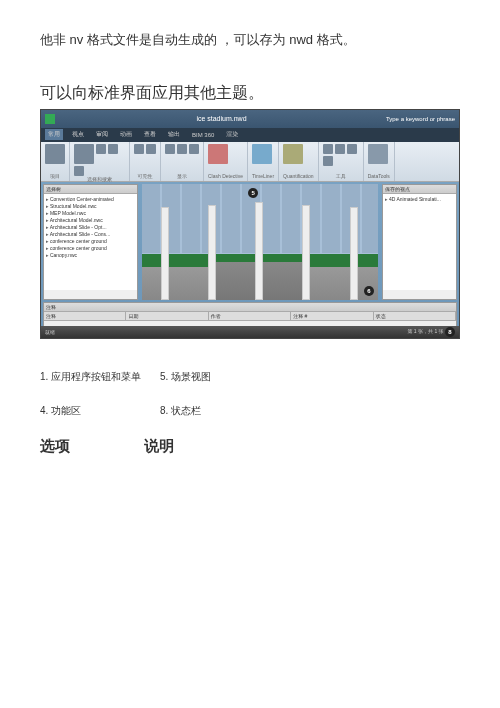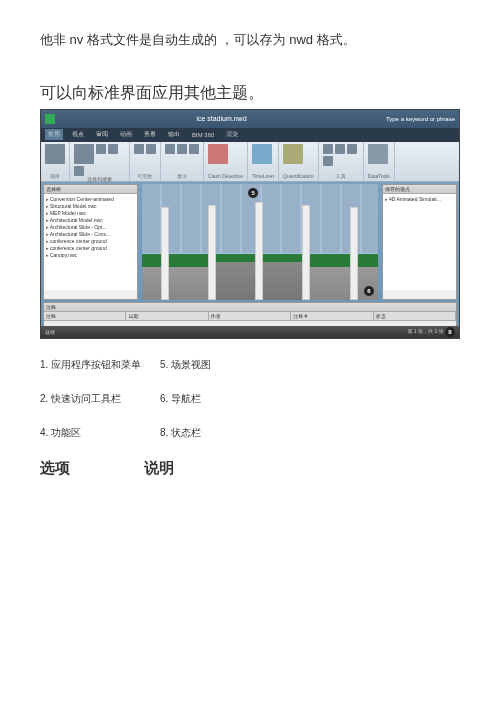--- a/index.html
+++ b/index.html
@@ -32,21 +32,21 @@
 .pillar{position:absolute;bottom:0;width:8px;background:#eee;border:0.5px solid #ccc}
 .wall{position:absolute;top:0;left:0;right:0;height:60%;background:repeating-linear-gradient(90deg,#98b0c8 0,#98b0c8 18px,#a8c0d8 18px,#a8c0d8 20px)}
 .stairs{position:absolute;bottom:0;left:30%;right:30%;height:38px;background:linear-gradient(#888,#777)}
 .lowwall{position:absolute;bottom:0;left:0;right:0;height:35px;background:linear-gradient(#999,#888);border-top:2px solid #2a7a3a}
 .callout{position:absolute;width:10px;height:10px;background:#222;color:#fff;border-radius:50%;font-size:6px;display:flex;align-items:center;justify-content:center;font-weight:bold}
 .panel-r{width:75px;margin:2px}
 .bottom-panel{height:30px;background:#eee;border:1px solid #999;margin:0 2px;font-size:5px}
 .bottom-panel .cols{display:flex;background:#ddd;border-bottom:1px solid #aaa}
 .bottom-panel .col{flex:1;padding:1px 2px;border-right:1px solid #aaa}
 .statusbar{position:absolute;bottom:0;left:0;right:0;height:12px;background:linear-gradient(#555,#333);color:#ccc;font-size:5px;display:flex;align-items:center;justify-content:space-between;padding:0 4px}
-.legend{margin-top:18px;font-size:10px;line-height:1.6}
+.legend{margin-top:30px;font-size:10px;line-height:1.6}
 .legend-row{display:flex;margin-bottom:18px}
 .legend-col{width:120px}
 .sec-hdr{margin-top:2px;font-size:15px;font-weight:bold}
 .sec-hdr span{display:inline-block;width:100px}
 </style>
 </head>
 <body>
 
 <div class="h1">他非 nv 格式文件是自动生成的 ，可以存为 nwd 格式。</div>
 <div class="caption">可以向标准界面应用其他主题。</div>
@@ -181,24 +181,20 @@
     <span><span>第 1 张，共 1 张</span> <span class="callout" style="position:static;display:inline-flex;vertical-align:middle">8</span></span>
   </div>
 </div>
 
 <div class="legend">
   <div class="legend-row">
       <div class="legend-col">1. 应用程序按钮和菜单</div>
       <div>5. 场景视图</div>
     </div>
   <div class="legend-row">
-      <div class="legend-col">2. 快速访问工具栏</div>
-      <div>6. 导航栏</div>
-    </div>
-  <div class="legend-row">
       <div class="legend-col">4. 功能区</div>
       <div>8. 状态栏</div>
     </div>
 </div>
 
 <div class="sec-hdr">
   <span>选项</span>
   <span>说明</span>
 </div>
 

